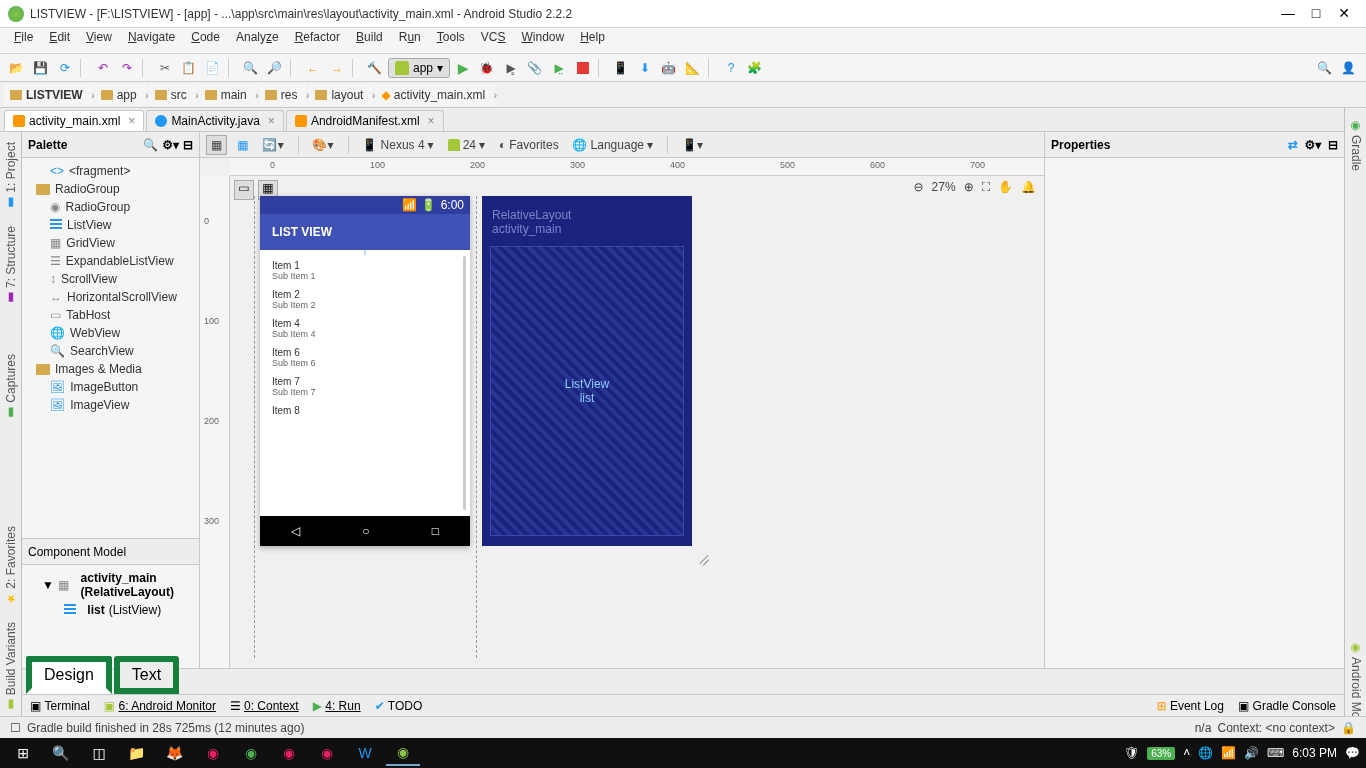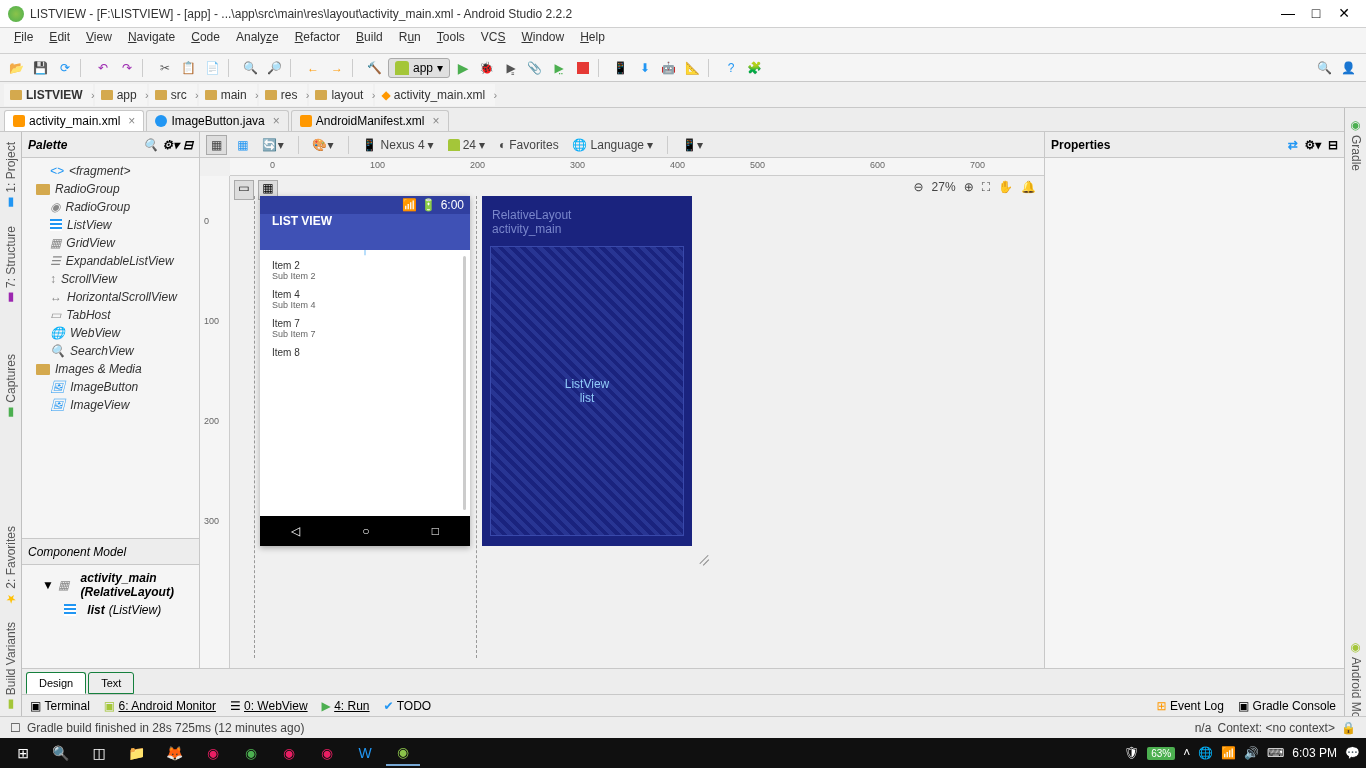--- a/index.html
+++ b/index.html
@@ -44,21 +44,21 @@
 .leftstrip, .rightstrip { position: absolute; top: 132px; bottom: 30px; width: 22px; background: #ededed; border-right: 1px solid #c0c0c0; display: flex; flex-direction: column; align-items: center; gap: 8px; padding-top: 6px; }
 .leftstrip { left: 0; }
 .rightstrip { right: 0; border-left: 1px solid #c0c0c0; border-right: none; top: 108px; }
 .stripitem { writing-mode: vertical-rl; transform: rotate(180deg); font-size: 11px; color: #555; cursor: default; padding: 4px 0; display:flex; align-items:center; gap:3px;}
 .stripitem.r { transform: none; }
 
 
 .mainarea { position: absolute; left: 22px; right: 22px; top: 132px; bottom: 70px; display: flex; }
 
 
-.palette { width: 178px; background: #f5f5f5; border-right: 1px solid #c8c8c8; display: flex; flex-direction: column; font-style: italic; }
+.palette { width: 178px; background: #f5f5f5; border-right: 1px solid #c8c8c8; display: flex; flex-direction: column; }
 .phead { height: 26px; display:flex; align-items:center; padding:0 6px; background:#ededed; border-bottom:1px solid #c8c8c8; font-weight:bold; font-size:11px; gap:4px;}
 .phead .spacer{flex:1;}
 .ptree { flex:1; overflow:auto; padding:4px 0; }
 .pnode { padding:2px 4px 2px 28px; font-size:12px; color:#333; display:flex; align-items:center; gap:5px; white-space:nowrap;}
 .pnode.cat { padding-left:14px; font-weight:normal; }
 .fld-ico{ background:#d4a94e; width:14px; height:11px; border-radius:1px;}
 .lv-ico{ background:repeating-linear-gradient(#2196f3,#2196f3 2px,#fff 2px,#fff 4px); width:12px;height:12px;}
 
 
 .comptree { height:130px; border-top:1px solid #c8c8c8;}
@@ -77,21 +77,21 @@
 .ruler-h{position:absolute; top:0; left:30px; right:0; height:18px; background:#f5f5f5; border-bottom:1px solid #ccc;}
 .ruler-h span{position:absolute; top:2px; font-size:9px; color:#666;}
 .ruler-v{position:absolute; top:18px; left:0; width:30px; bottom:0; background:#f5f5f5; border-right:1px solid #ccc;}
 .ruler-v span{position:absolute; left:4px; font-size:9px; color:#666;}
 .zoombar{position:absolute; top:22px; right:8px; display:flex; gap:8px; align-items:center; font-size:11px; color:#444;}
 .zoombar .zi{cursor:default;}
 
 
 .device{ position:absolute; left:60px; top:38px; width:210px; height:350px; background:#fff; box-shadow:0 2px 6px rgba(0,0,0,0.3);}
 .dev-status{height:18px; background:#303f9f; color:#fff; font-size:9px; display:flex; justify-content:flex-end; align-items:center; padding:0 6px; gap:4px;}
-.dev-appbar{height:36px; background:#3f51b5; color:#fff; font-weight:bold; font-size:12px; display:flex; padding:0 12px;}
+.dev-appbar{height:36px; background:#3f51b5; color:#fff; font-weight:bold; font-size:12px; display:flex; align-items:center; padding:0 12px;}
 .dev-list{height:266px; overflow:hidden; padding:6px 12px; position:relative;}
 .li{padding:4px 0;}
 .li .t1{font-size:10px; color:#333;}
 .li .t2{font-size:9px; color:#666;}
 .dev-nav{height:30px; background:#000; display:flex; justify-content:space-around; align-items:center; color:#fff; font-size:14px;}
 .dev-arrow{position:absolute; left:50%; top:-8px; transform:translateX(-50%); color:#2196f3; font-size:14px;}
 .dashed-guide{position:absolute; top:38px; bottom:10px; border-left:1px dashed #999;}
 
 
 .blueprint{position:absolute; left:282px; top:38px; width:210px; height:350px; background:#1a237e;}
@@ -102,21 +102,21 @@
 .resize-handle::before,.resize-handle::after{content:""; position:absolute; background:#888;}
 .resize-handle::before{width:12px;height:1px; bottom:4px; right:0; transform:rotate(-45deg);}
 .resize-handle::after{width:8px;height:1px; bottom:1px; right:0; transform:rotate(-45deg);}
 
 
 .props{ width:300px; background:#f5f5f5; border-left:1px solid #c8c8c8;}
 .props .phead{justify-content:space-between;}
 
 
 .designtext{ position:absolute; left:22px; right:22px; bottom:44px; height:26px; background:#ededed; border-top:1px solid #c8c8c8; display:flex; align-items:flex-end; padding-left:4px;}
-.dttab{padding:4px 12px; background:#ededed; border:1px solid #15803d; margin-right:2px; font-size:11px; border-radius:3px 3px 0 0; cursor:default;}
+.dttab{padding:4px 12px; background:#ededed; border:6px solid #15803d; margin-right:2px; font-size:16px; border-radius:3px 3px 0 0; cursor:default;}
 .dttab.active{background:#fff; border-bottom-color:#fff;}
 .toolstrip{ position:absolute; left:22px; right:22px; bottom:30px; height:22px; background:#ededed; display:flex; align-items:center; padding:0 8px; gap:14px; border-top:1px solid #c8c8c8; font-size:11px;}
 .toolstrip .sp{flex:1;}
 .statusbar{ position:absolute; left:0; right:0; bottom:0; height:30px; background:#ededed; border-top:1px solid #c8c8c8; display:flex; align-items:center; padding:0 10px; font-size:11px; color:#444;}
 .statusbar .sp{flex:1;}
 
 
 .wintaskbar{position:absolute; left:0; right:0; bottom:0; height:30px; background:#101010; display:flex; align-items:center; padding:0 6px; gap:4px; color:#fff; z-index:100;}
 .wintaskbar .tb{ width:34px; height:26px; display:flex; align-items:center; justify-content:center; font-size:14px;}
 .wintaskbar .sp{flex:1;}
@@ -229,21 +229,21 @@
 </div>
 
 <div class="filetabs">
   <div class="ftab active">
       <span class="fico" style="background:#ff9800;"></span>
       <span>activity_main.xml</span>
       <span class="x">×</span>
     </div>
   <div class="ftab">
       <span class="fico" style="background:#2196f3; border-radius:50%;"></span>
-      <span>ImageButton.java</span>
+      <span>MainActivity.java</span>
       <span class="x">×</span>
     </div>
   <div class="ftab">
       <span class="fico" style="background:#ff9800;"></span>
       <span>AndroidManifest.xml</span>
       <span class="x">×</span>
     </div>
 </div>
 
 <div class="leftstrip">
@@ -376,21 +376,21 @@
       <div class="sep2"></div>
       <div class="dtool">📱▾</div>
     </div>
     <div class="canvas">
       <div class="ruler-h">
         <span style="left:40px">0</span>
           <span style="left:140px">100</span>
           <span style="left:240px">200</span>
           <span style="left:340px">300</span>
           <span style="left:440px">400</span>
-          <span style="left:520px">500</span>
+          <span style="left:550px">500</span>
           <span style="left:640px">600</span>
           <span style="left:740px">700</span>
       </div>
       <div class="ruler-v">
         <span style="top:40px">0</span>
           <span style="top:140px">100</span>
           <span style="top:240px">200</span>
           <span style="top:340px">300</span>
       </div>
       <div style="position:absolute; top:22px; left:34px; display:flex; gap:4px;">
@@ -414,26 +414,34 @@
             <span>📶</span>
             <span>🔋</span>
             <span>6:00</span>
           </div>
         <div class="dev-appbar">
             <span>LIST VIEW</span>
           </div>
         <div class="dev-list">
           <div class="dev-arrow">↑</div>
           <div class="li">
+              <div class="t1">Item 1</div>
+              <div class="t2">Sub Item 1</div>
+            </div>
+          <div class="li">
               <div class="t1">Item 2</div>
               <div class="t2">Sub Item 2</div>
             </div>
           <div class="li">
               <div class="t1">Item 4</div>
               <div class="t2">Sub Item 4</div>
+            </div>
+          <div class="li">
+              <div class="t1">Item 6</div>
+              <div class="t2">Sub Item 6</div>
             </div>
           <div class="li">
               <div class="t1">Item 7</div>
               <div class="t2">Sub Item 7</div>
             </div>
           <div class="li">
               <div class="t1">Item 8</div>
             </div>
           <div style="position:absolute; right:4px; top:6px; bottom:6px; width:3px; background:#ccc; border-radius:2px;"></div>
         </div>
@@ -467,21 +475,21 @@
 </div>
 
 <div class="designtext">
   <div class="dttab active">Design</div>
   <div class="dttab">Text</div>
 </div>
 
 <div class="toolstrip">
   <span>▣ <span>Terminal</span></span>
   <span><span style="color:#a4c639;">▣</span> <u>6: Android Monitor</u></span>
-  <span>☰ <u>0: WebView</u></span>
+  <span>☰ <u>0: Context</u></span>
   <span><span style="color:#4caf50;">▶</span> <u>4: Run</u></span>
   <span><span style="color:#2196f3;">✔</span> <span>TODO</span></span>
   <span class="sp"></span>
   <span><span style="color:#ff9800;">⊞</span> <span>Event Log</span></span>
   <span>▣ <span>Gradle Console</span></span>
 </div>
 
 <div class="statusbar">
   <span>☐</span>&nbsp;&nbsp;
   <span>Gradle build finished in 28s 725ms (12 minutes ago)</span>

